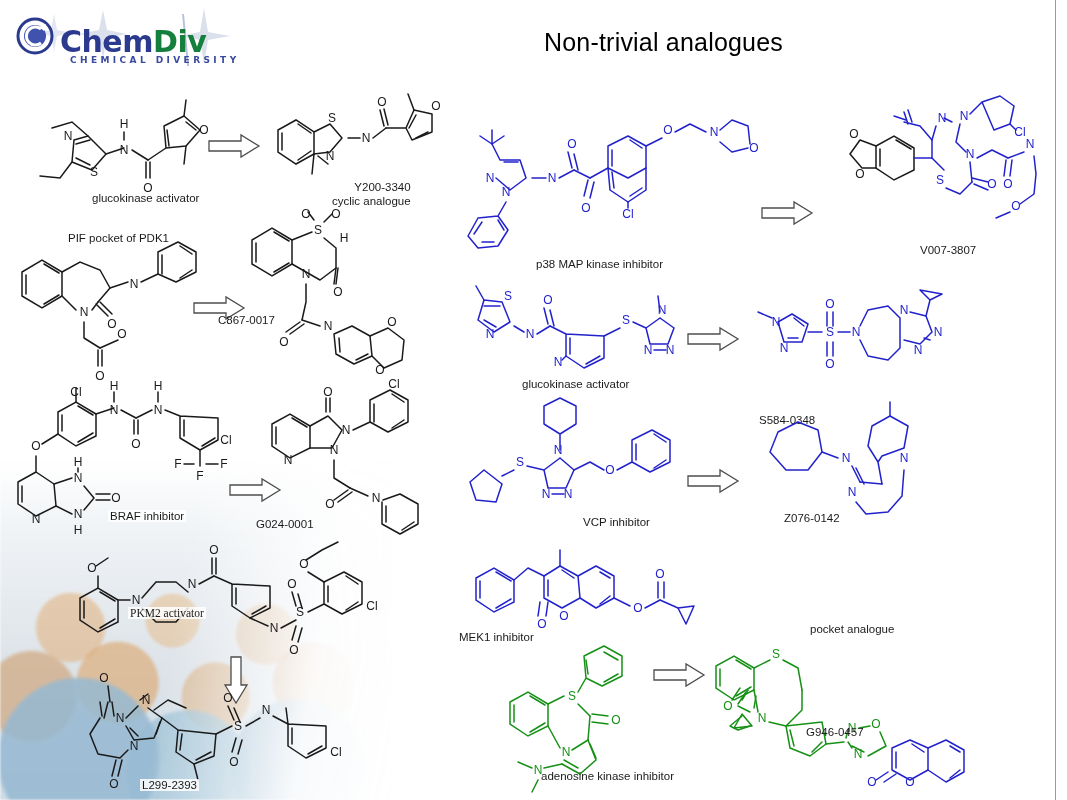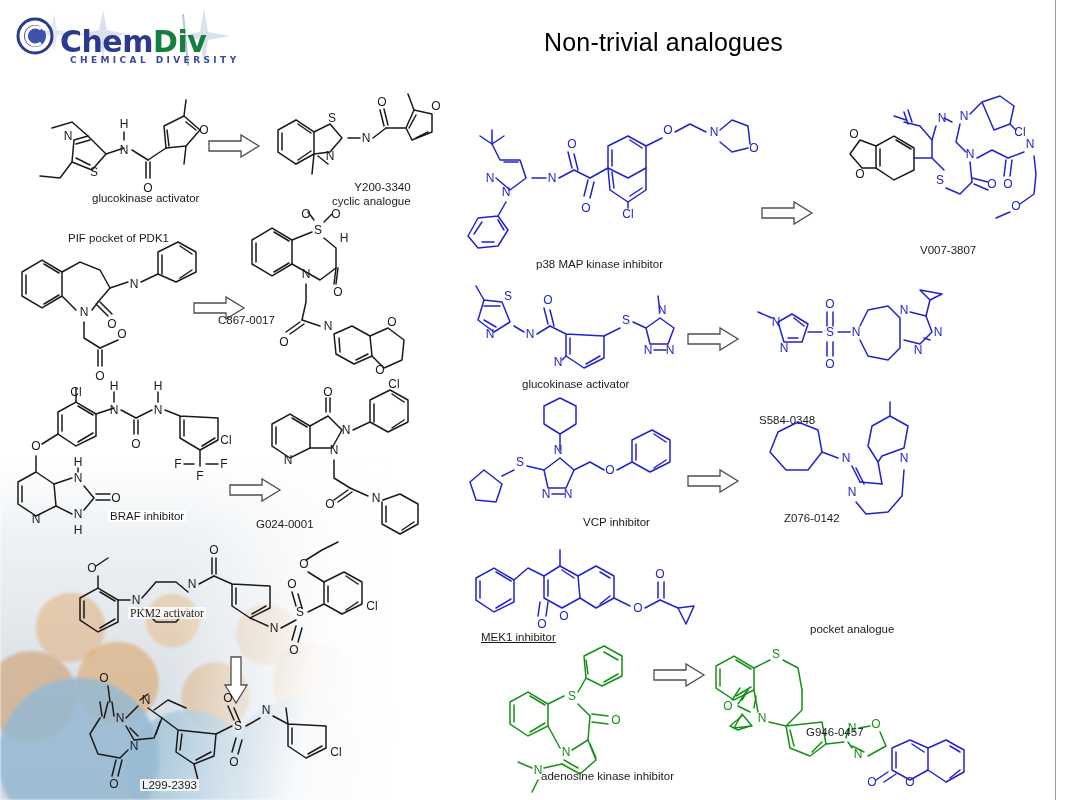--- a/index.html
+++ b/index.html
@@ -570,21 +570,21 @@
       <path d="M134 22 L144 28 M134 54 L144 46"></path>
       <path d="M148 48 L164 56"></path>
       <text x="172" y="62" fill="#2222cc" stroke="none" text-anchor="middle">O</text>
       <path d="M179 58 L194 50"></path>
       <path d="M192 48 L192 32 M198 48 L198 32"></path>
       <text x="194" y="28" fill="#2222cc" stroke="none" text-anchor="middle">O</text>
       <path d="M194 50 L212 58"></path>
       <path d="M212 58 L228 56 M212 58 L220 74 M228 56 L220 74"></path>
     </svg>
   </div>
-  <div class="lbl" style="left:481px;top:631px;text-decoration:underline;">MEK1 inhibitor</div>
+  <div class="lbl" style="left:459px;top:631px;">MEK1 inhibitor</div>
 
   <div class="struct" style="left:492px;top:652px;">
     <svg width="210" height="140" stroke="#169016" stroke-width="1.5" fill="none" font-family="Liberation Sans, sans-serif" font-size="12" stroke-linecap="round">
       <path d="M18 50 L18 72 L36 84 L56 74 L56 52 L36 40 Z"></path>
       <path d="M22 53 L22 70 M38 44 L53 53 M38 80 L53 71"></path>
       <path d="M56 52 L72 44"></path>
       <text x="80" y="48" fill="#169016" stroke="none" text-anchor="middle">S</text>
 
       <path d="M86 40 L94 26 M94 26 L92 4 M92 4 L112 -6 M112 -6 L130 4 M130 4 L130 24 M130 24 L110 34 M110 34 L94 26"></path>
       <path d="M96 22 L94 8 M112 0 L126 8 M112 30 L126 22"></path>

